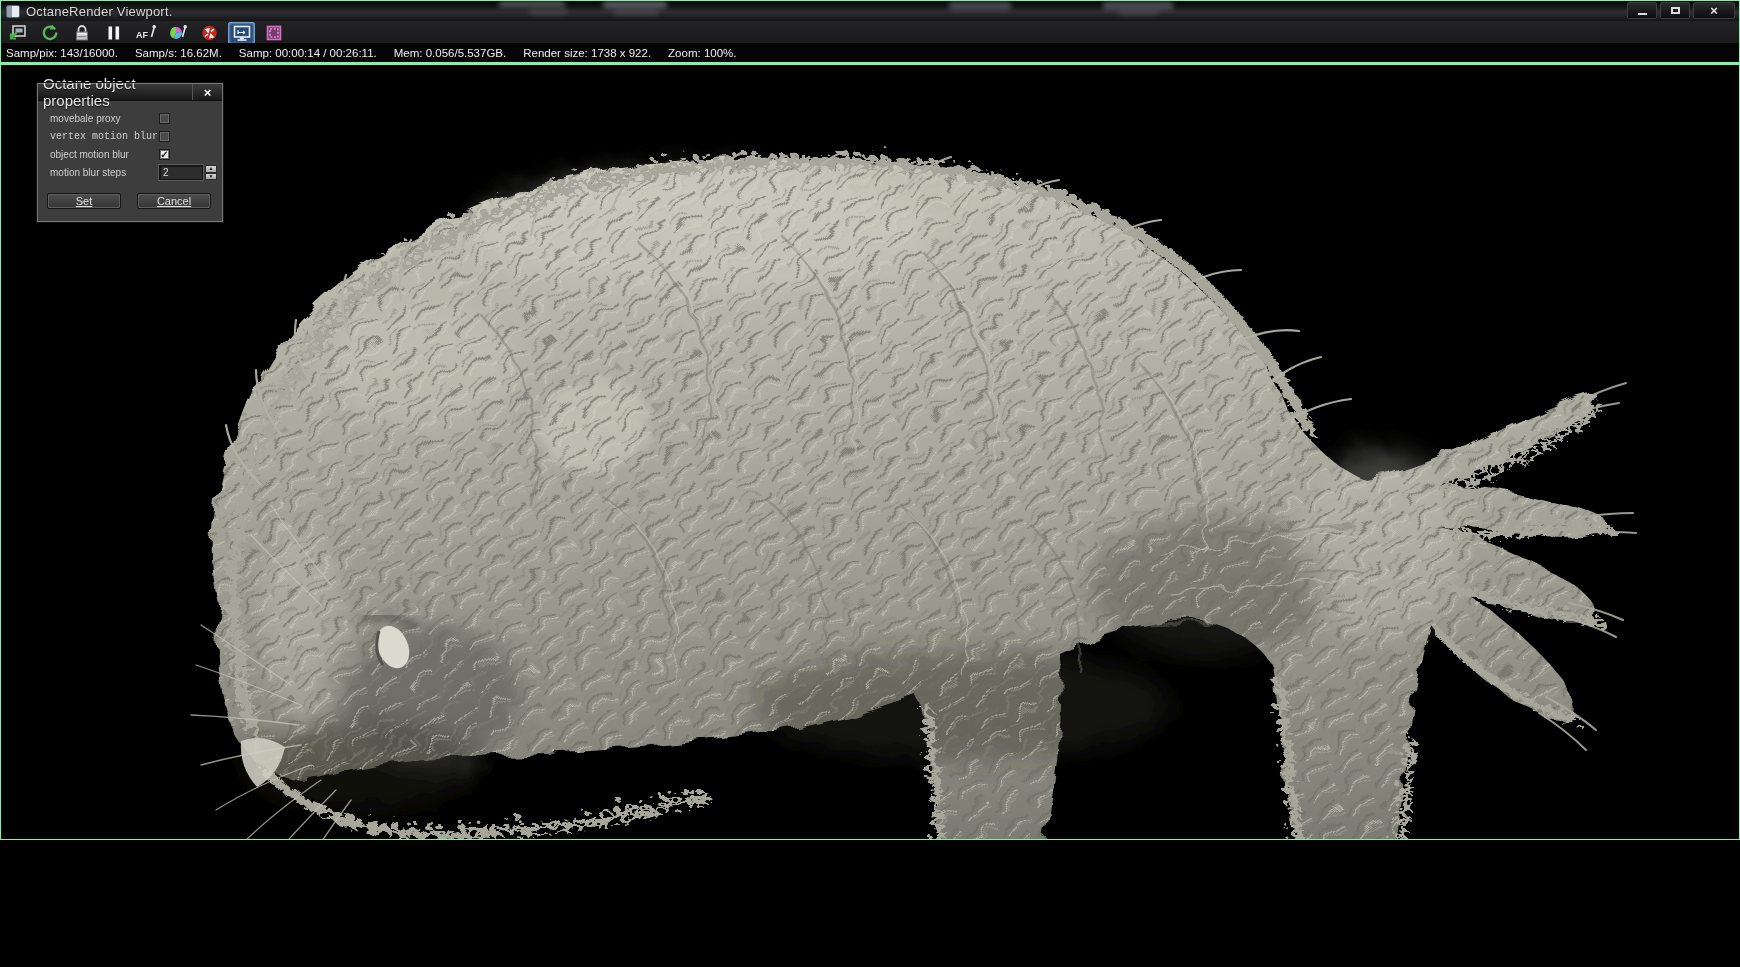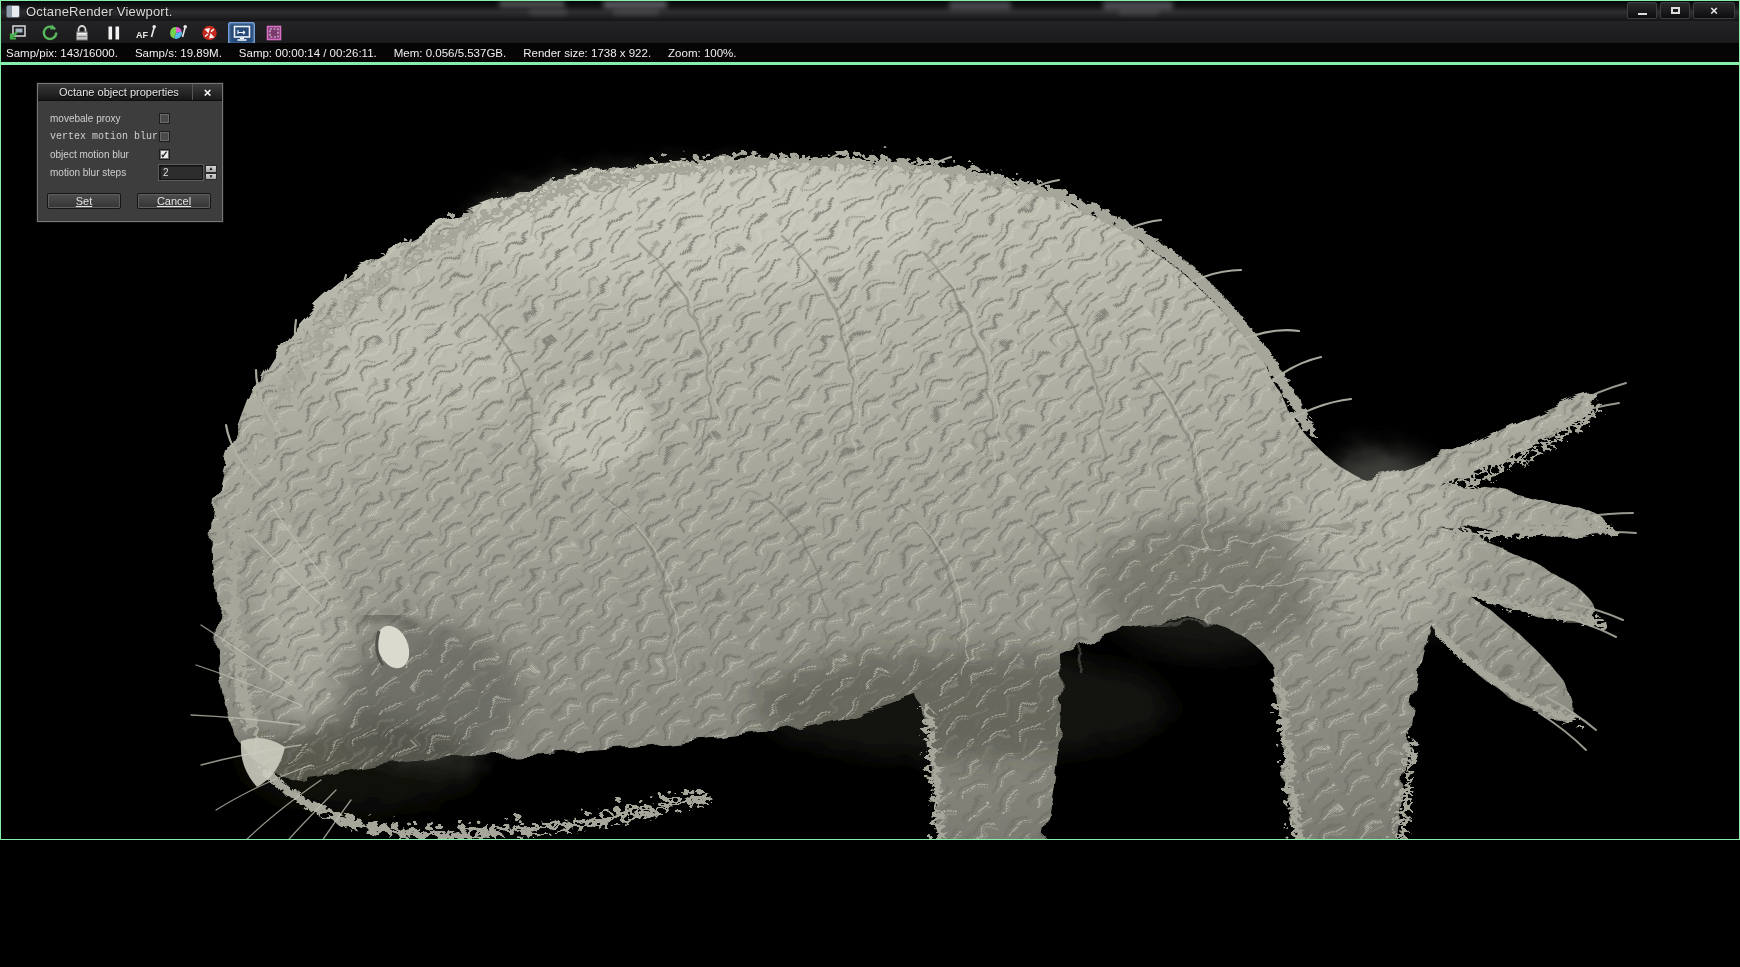--- a/index.html
+++ b/index.html
@@ -34,21 +34,21 @@
   .status-seg{color:#efefef;font-size:11.5px;margin-right:17px;white-space:nowrap;}
 
   
   .viewport{position:absolute;left:0;top:64px;width:1740px;height:903px;background:#000;z-index:1;}
 
   
   .dialog{position:absolute;left:36px;top:82px;width:186px;height:139px;z-index:40;
     background:#3d3d3d;border:1px solid #777;outline:1px solid #111;box-shadow:2px 3px 8px rgba(0,0,0,.8);}
   .dialog-titlebar{height:17px;background:linear-gradient(#383838,#161616);display:flex;align-items:center;
     border-bottom:1px solid #0e0e0e;}
-  .dialog-title{color:#e6e6e6;font-size:11px;padding-left:21px;flex:1;text-shadow:0 1px 1px #000;}
+  .dialog-title{color:#e6e6e6;font-size:15px;padding-left:5px;flex:1;text-shadow:0 1px 1px #000;}
   .dialog-close{width:30px;height:100%;border-left:1px solid #555;background:linear-gradient(#3c3c3c,#191919);
     display:flex;align-items:center;justify-content:center;color:#fff;font-weight:bold;font-size:13px;line-height:1;}
   .prop-row{position:absolute;left:0;width:100%;height:14px;}
   .prop-label{position:absolute;left:12px;top:0;color:#cfcfcf;font-size:10px;white-space:nowrap;}
   .checkbox{position:absolute;left:121px;top:0;width:11px;height:11px;background:#4a4a4a;
     border:1px solid #1c1c1c;box-shadow:inset 0 0 0 1px #6a6a6a;}
   .checkbox.checked{background:#e9e9e9;color:#1a1a1a;font-size:10px;line-height:10px;text-align:center;font-weight:bold;}
   .steps-input{position:absolute;left:121px;top:-2px;width:44px;height:15px;background:#2d2d2d;color:#ddd;
     border:1px solid #141414;box-shadow:inset 1px 1px 0 #1a1a1a,0 0 0 1px #5c5c5c;font-size:10px;padding:0 3px;
     font-family:"Liberation Sans",sans-serif;}
@@ -152,21 +152,21 @@
     <div class="tool-btn">
       <svg width="20" height="20" viewBox="0 0 20 20">
         <rect x="3.5" y="3.5" width="13" height="13" fill="#7a3a6e" stroke="#d86fc5" stroke-width="1.6"></rect>
         <rect x="6" y="6" width="8" height="8" fill="none" stroke="#f0c8e8" stroke-width="1.2" stroke-dasharray="2 1.6"></rect>
       </svg>
     </div>
   </div>
 
   <div class="statusbar">
     <span class="status-seg">Samp/pix: 143/16000.</span>
-    <span class="status-seg">Samp/s: 19.89M.</span>
+    <span class="status-seg">Samp/s: 16.62M.</span>
     <span class="status-seg">Samp: 00:00:14 / 00:26:11.</span>
     <span class="status-seg">Mem: 0.056/5.537GB.</span>
     <span class="status-seg">Render size: 1738 x 922.</span>
     <span class="status-seg">Zoom: 100%.</span>
   </div>
 
   <div class="viewport">
     <svg width="1740" height="903" viewBox="0 0 1740 903">
       <defs>
         <linearGradient id="bodyGrad" x1="0" y1="0" x2="0" y2="1">

